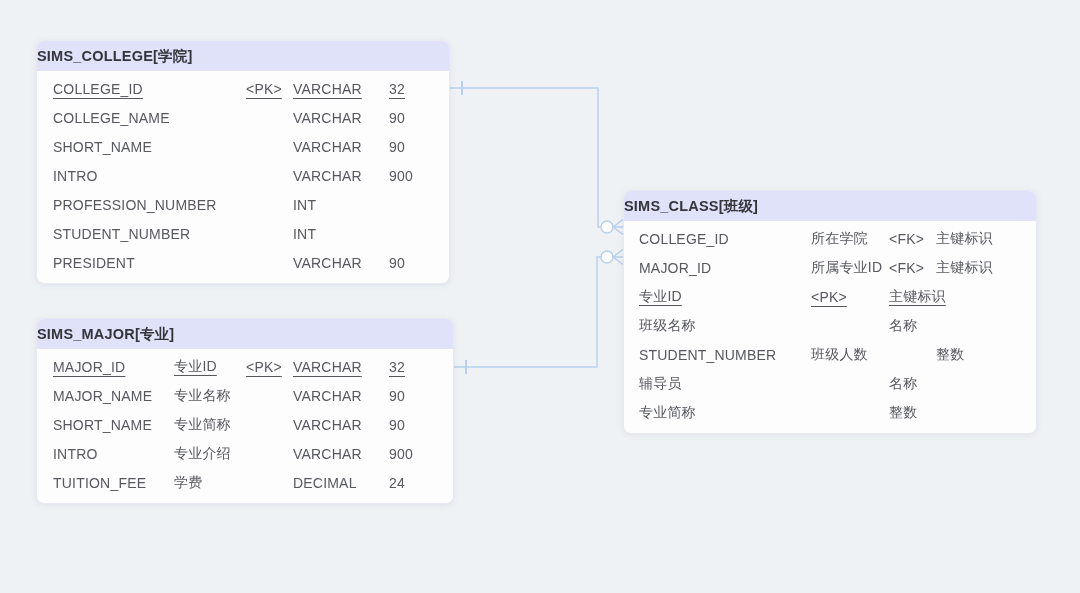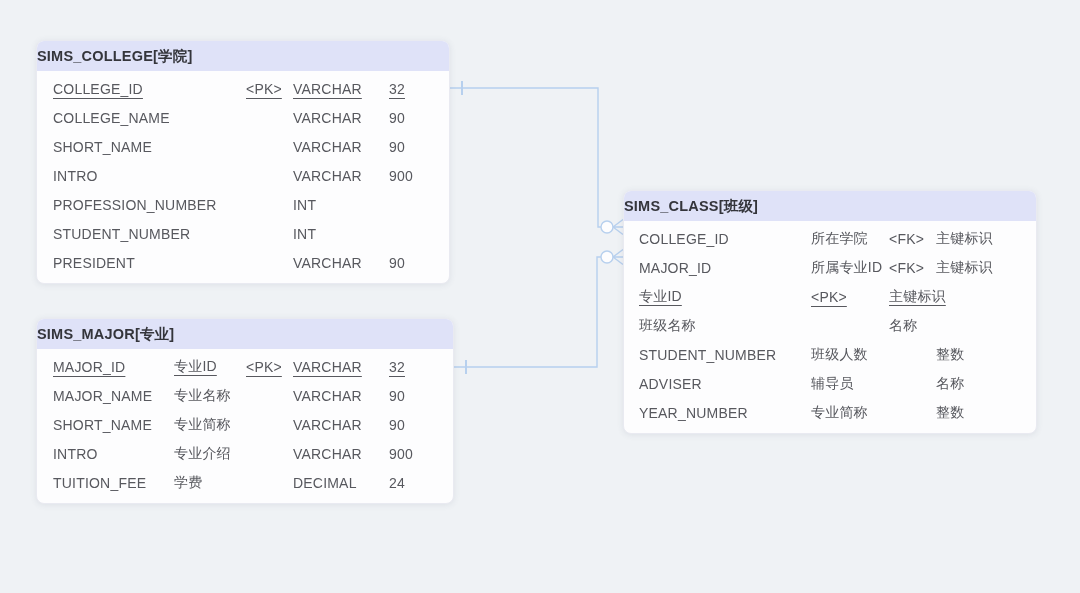--- a/index.html
+++ b/index.html
@@ -215,27 +215,25 @@
           <span class="cell cell-key"></span>
           <span class="cell cell-type">名称</span>
         </div>
         <div class="row">
           <span class="cell cell-name">STUDENT_NUMBER</span>
           <span class="cell cell-comment">班级人数</span>
           <span class="cell cell-key"></span>
           <span class="cell cell-type">整数</span>
         </div>
         <div class="row">
-          <span class="cell cell-name">ADVISER</span>
           <span class="cell cell-comment">辅导员</span>
           <span class="cell cell-key"></span>
           <span class="cell cell-type">名称</span>
         </div>
         <div class="row">
-          <span class="cell cell-name">YEAR_NUMBER</span>
           <span class="cell cell-comment">专业简称</span>
           <span class="cell cell-key"></span>
           <span class="cell cell-type">整数</span>
         </div>
       </div>
   </div>
 
 </div>
 
 </body></html>

